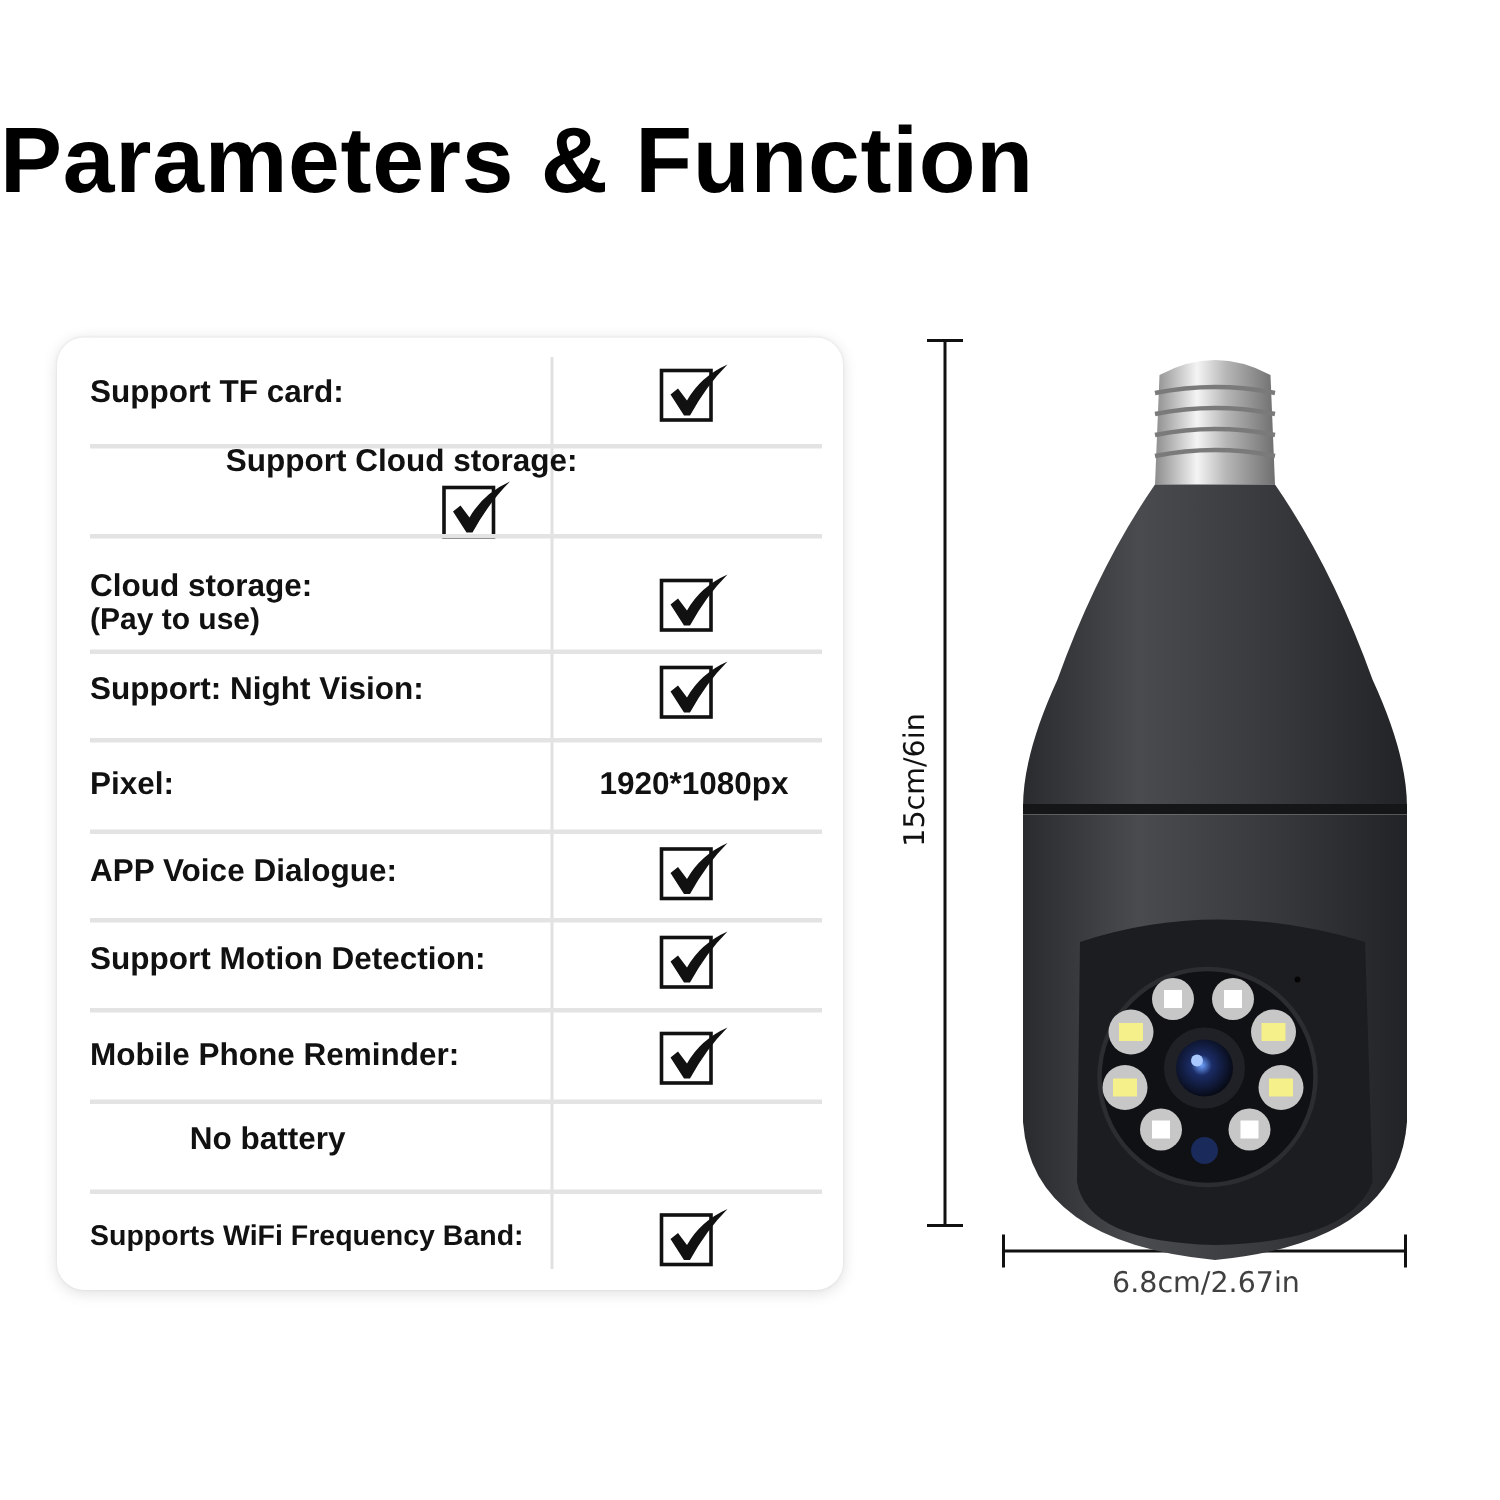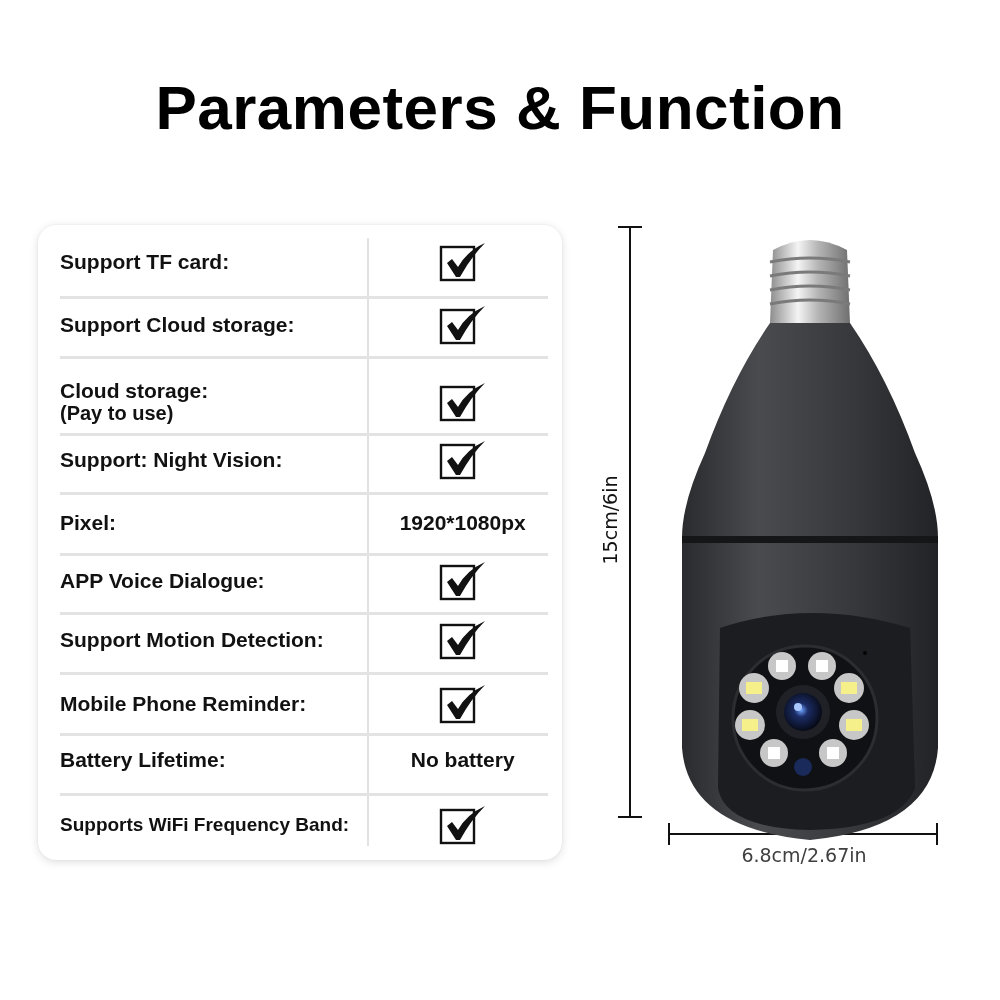--- a/index.html
+++ b/index.html
@@ -1,17 +1,17 @@
 <!DOCTYPE html>
 <html><head>
 <meta charset="utf-8">
 <style>
   html, body { margin:0; padding:0; }
   body { width:1000px; height:1000px; background:#ffffff; position:relative; overflow:hidden; font-family:"Liberation Sans", sans-serif; color:#111; }
-  .title { position:absolute; left:0; top:72px; width:1000px; text-align:center; font-weight:bold; font-size:62px; letter-spacing:0.5px; color:#000; }
+  .title { position:absolute; left:0; top:72px; width:1000px; font-weight:bold; font-size:62px; letter-spacing:0.5px; color:#000; }
   .card { position:absolute; left:38px; top:225px; width:524px; height:635px; background:#fff; border-radius:18px; box-shadow:0 2px 10px rgba(0,0,0,0.13), 0 0 2px rgba(0,0,0,0.08); }
   .vdiv { position:absolute; left:367px; top:238px; width:2px; height:608px; background:#e1e1e1; }
   .row { position:absolute; left:60px; width:488px; display:flex; align-items:center; }
   .row .lab { width:307px; text-align:left; font-weight:bold; font-size:21px; color:#111; line-height:1.05; }
   .row .lab .sub { display:block; font-size:20px; margin-top:1px; }
   .row .val { width:181px; text-align:center; font-weight:bold; font-size:21px; color:#111; display:flex; justify-content:center; align-items:center;padding-left:28px; }
   .hline { position:absolute; left:60px; width:488px; height:3px; background:#e3e3e3; }
   .check { width:48px; height:42px; position:relative; }
   .check svg { position:absolute; left:0; top:0; }
   .product { position:absolute; left:670px; top:228px; width:280px; height:620px; }
@@ -35,21 +35,21 @@
       <div class="lab"><span>Support TF card:</span></div>
       <div class="val">
         <span class="check">
           <svg width="48" height="42" viewBox="0 0 48 42">
             <rect x="2" y="6" width="33" height="33" fill="none" stroke="#111" stroke-width="2.4"></rect>
             <path d="M8 22 L13 18 L19 26 Q28 10 46 2 Q32 16 21 36 L17 36 Z" fill="#111"></path>
           </svg>
         </span>
       </div>
     </div>
-    <div class="row" style="top: 297px; height: 56px;">
+    <div class="row" style="top: 297px; height: 56px; flex-direction: column;">
       <div class="lab"><span>Support Cloud storage:</span></div>
       <div class="val">
         <span class="check">
           <svg width="48" height="42" viewBox="0 0 48 42">
             <rect x="2" y="6" width="33" height="33" fill="none" stroke="#111" stroke-width="2.4"></rect>
             <path d="M8 22 L13 18 L19 26 Q28 10 46 2 Q32 16 21 36 L17 36 Z" fill="#111"></path>
           </svg>
         </span>
       </div>
     </div>
@@ -106,21 +106,20 @@
       <div class="val">
         <span class="check">
           <svg width="48" height="42" viewBox="0 0 48 42">
             <rect x="2" y="6" width="33" height="33" fill="none" stroke="#111" stroke-width="2.4"></rect>
             <path d="M8 22 L13 18 L19 26 Q28 10 46 2 Q32 16 21 36 L17 36 Z" fill="#111"></path>
           </svg>
         </span>
       </div>
     </div>
     <div class="row" style="top: 732px; height: 56px;">
-      <div class="lab"><span>Battery Lifetime:</span></div>
       <div class="val">No battery</div>
     </div>
     <div class="row" style="top: 797px; height: 56px;">
       <div class="lab" style="font-size: 19px;"><span>Supports WiFi Frequency Band:</span></div>
       <div class="val">
         <span class="check">
           <svg width="48" height="42" viewBox="0 0 48 42">
             <rect x="2" y="6" width="33" height="33" fill="none" stroke="#111" stroke-width="2.4"></rect>
             <path d="M8 22 L13 18 L19 26 Q28 10 46 2 Q32 16 21 36 L17 36 Z" fill="#111"></path>
           </svg>

